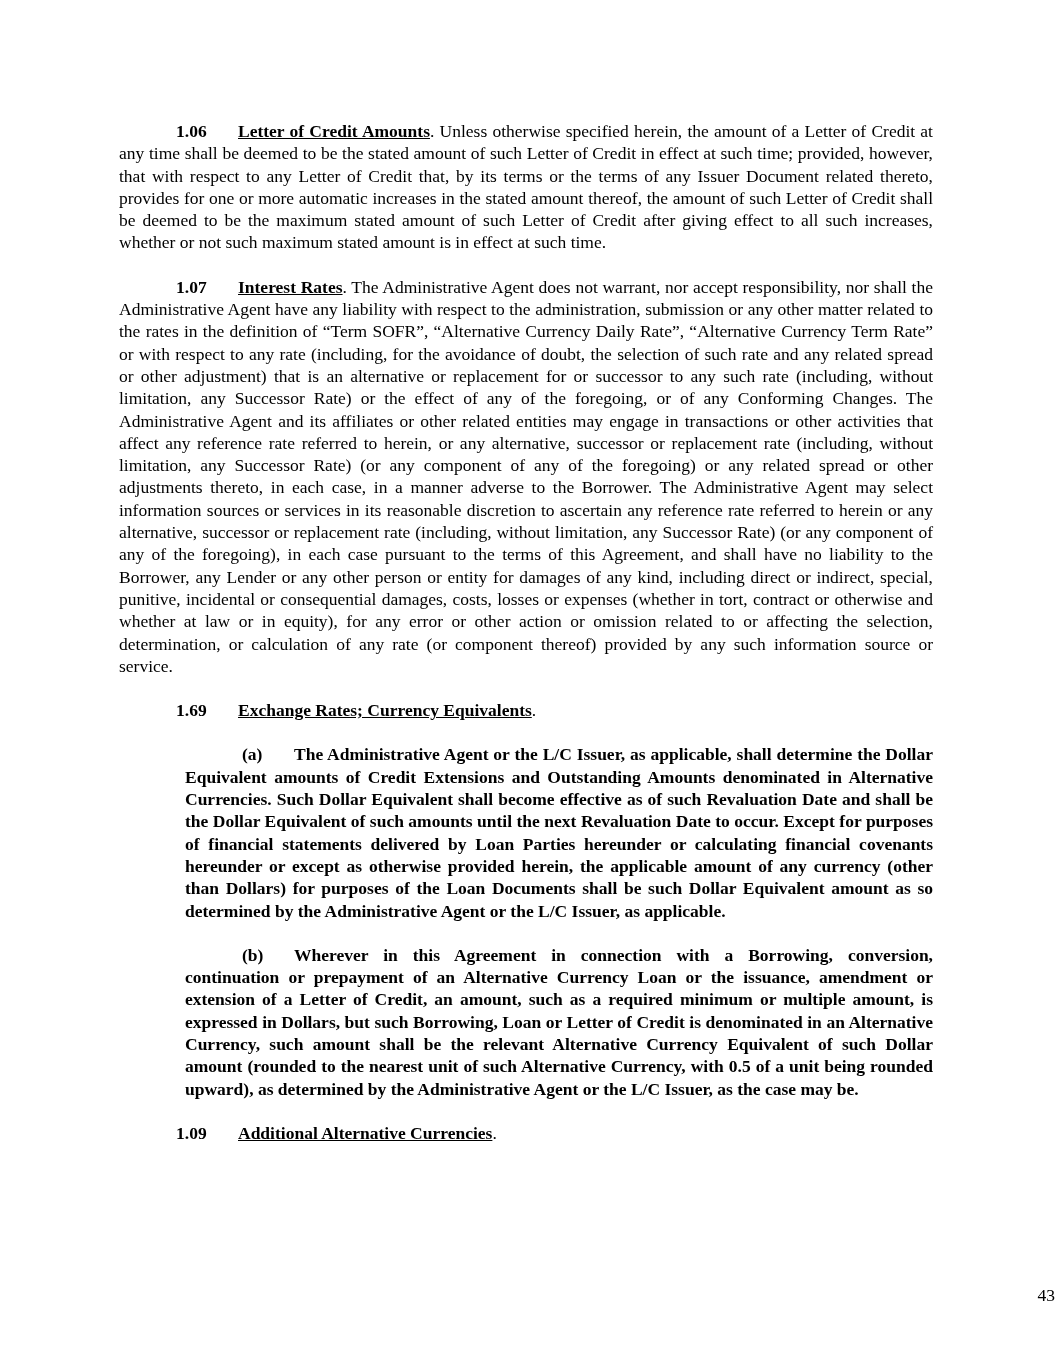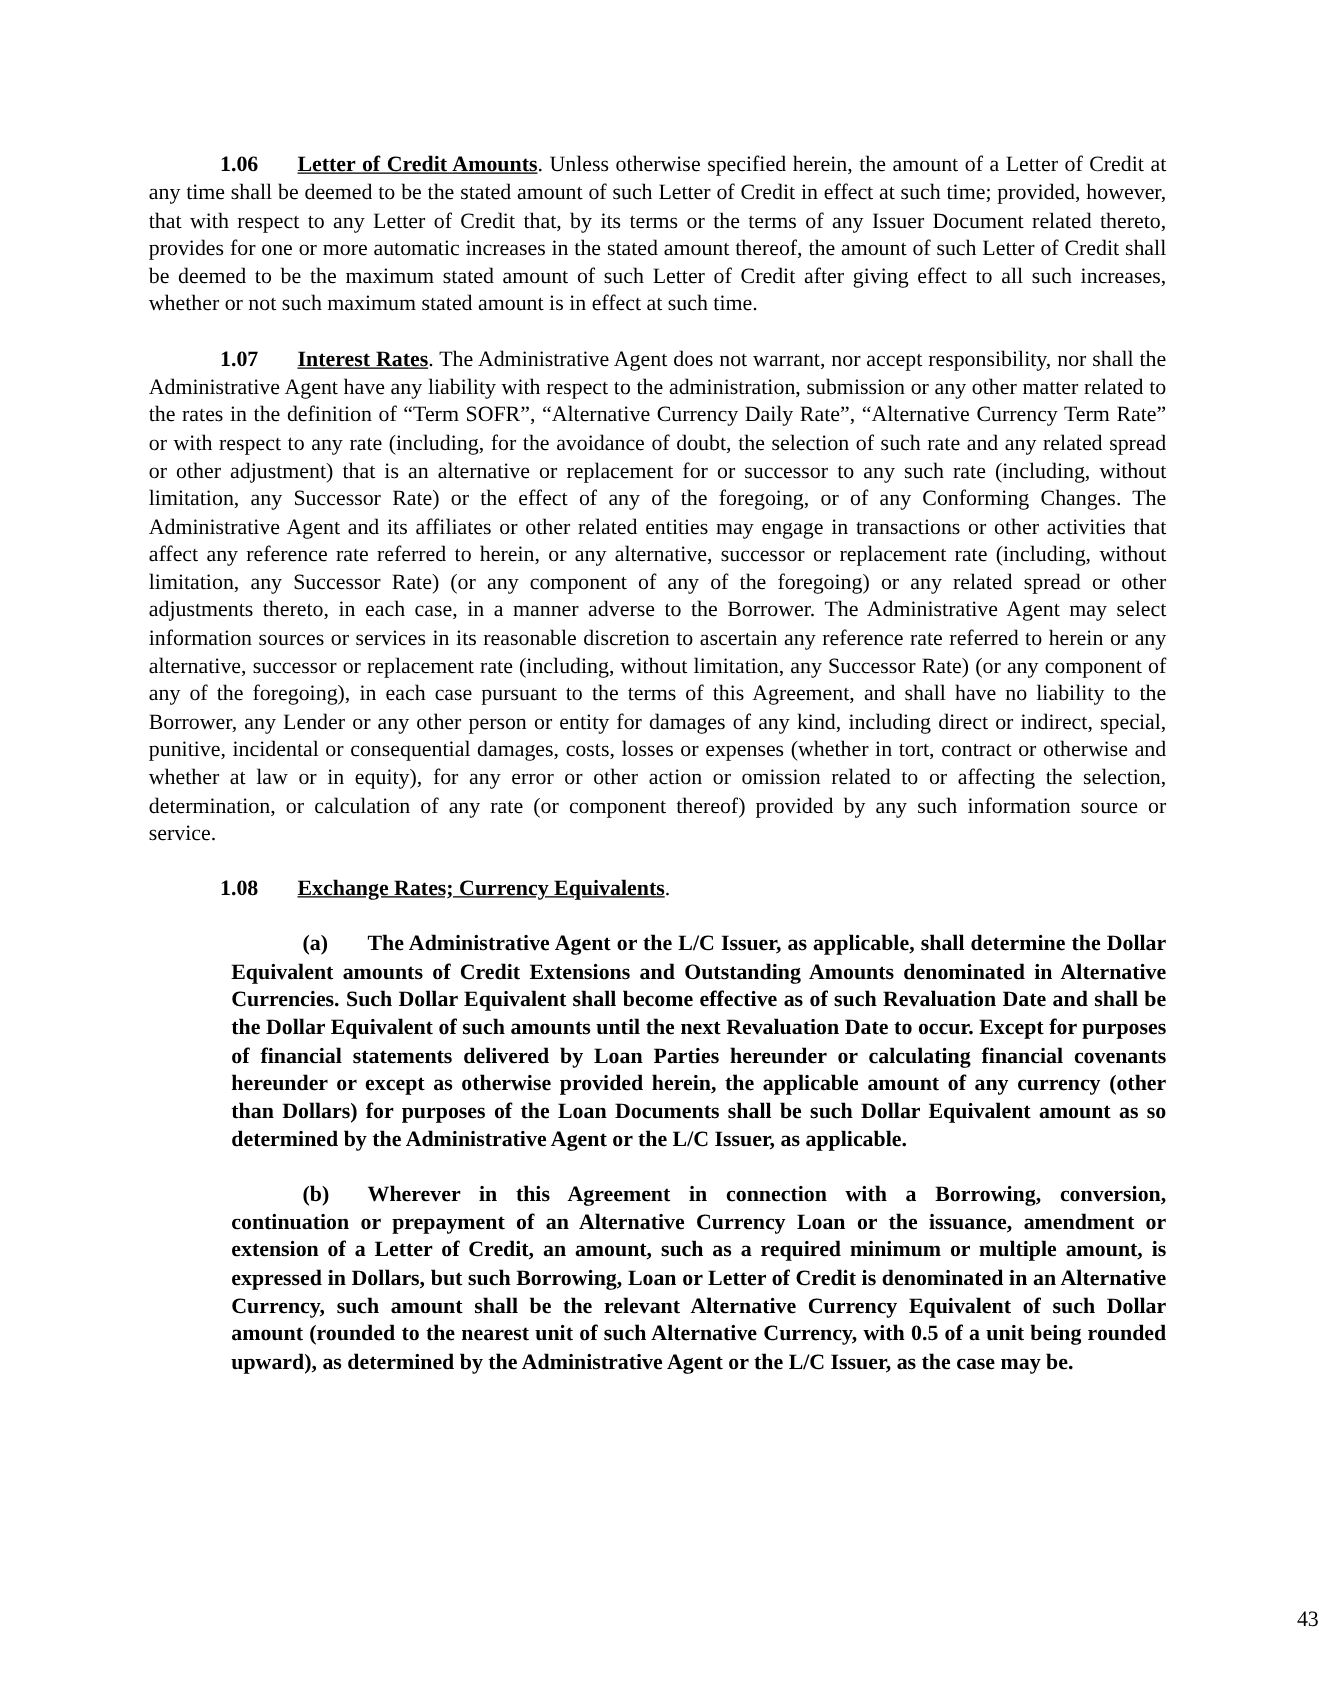--- a/index.html
+++ b/index.html
@@ -56,24 +56,25 @@
 </head>
 <body>
 
 <div class="page">
   <div class="content">
 
     <p class="para main"><span class="num">1.06</span><span class="title">Letter of Credit Amounts</span><span class="body-text">.  Unless otherwise specified herein, the amount of a Letter of Credit at any time shall be deemed to be  the stated amount of such Letter of Credit in effect at such time; provided, however, that with respect to any Letter of Credit that, by its terms or the terms of any Issuer Document related thereto, provides for one or more automatic increases in the stated amount thereof, the amount of such Letter of Credit shall be deemed to be  the maximum stated amount of such Letter of Credit after giving effect to all such increases, whether or not such maximum stated amount is in effect at such time.</span></p>
 
     <p class="para main"><span class="num">1.07</span><span class="title">Interest Rates</span><span class="body-text">.  The Administrative Agent does not warrant, nor accept responsibility, nor shall the Administrative Agent have any liability with respect to the administration, submission or any other matter related to the rates in the definition of “Term SOFR”, “Alternative Currency Daily Rate”, “Alternative Currency Term Rate” or with respect to any rate (including, for the avoidance of doubt, the selection of such rate and any related spread or other adjustment) that is an alternative or replacement for or successor to any such rate (including, without limitation, any Successor Rate) or the effect of any of the foregoing, or of any Conforming Changes.  The Administrative Agent and its affiliates or other related entities may engage in transactions or other activities that affect any reference rate referred to herein, or any alternative, successor or replacement rate (including, without limitation, any Successor Rate) (or any component of any of the foregoing) or any related spread or other adjustments thereto, in each case, in a manner adverse to the Borrower.  The Administrative Agent may select information sources or services in its reasonable discretion to ascertain any reference rate referred to herein or any alternative, successor or replacement rate (including, without limitation, any Successor Rate) (or any component of any of the foregoing), in each case pursuant to the terms of this Agreement, and shall have no liability to the Borrower, any Lender or any other person or entity for damages of any kind, including direct or indirect, special, punitive, incidental or consequential damages, costs, losses or expenses (whether in tort, contract or otherwise and whether at law or in equity), for any error or other action or omission related to or affecting the selection, determination, or calculation of any rate (or component thereof) provided by any such information source or service.</span></p>
 
-    <p class="para main"><span class="num">1.08</span><span class="title">Exchange Rates; Currency Equivalents</span><span class="body-text">.</span></p>
+    <p class="para main"><span class="num">1.69</span><span class="title">Exchange Rates; Currency Equivalents</span><span class="body-text">.</span></p>
 
     <p class="para sub"><span class="sub-label">(a)</span><span class="sub-text">The Administrative Agent or the L/C Issuer, as applicable, shall determine the Dollar Equivalent amounts of Credit Extensions and Outstanding Amounts denominated in Alternative Currencies. Such Dollar Equivalent shall become effective as of such Revaluation Date and shall be the Dollar Equivalent of such amounts until the next Revaluation Date to occur. Except for purposes of financial statements delivered by Loan Parties hereunder or calculating financial covenants hereunder or except as otherwise provided herein, the applicable amount of any currency (other than Dollars) for purposes of the Loan Documents shall be such Dollar Equivalent amount as so determined by the Administrative Agent or the L/C Issuer, as applicable.</span></p>
 
     <p class="para sub"><span class="sub-label">(b)</span><span class="sub-text">Wherever in this Agreement in connection with a Borrowing, conversion, continuation or prepayment of an Alternative Currency Loan or the issuance, amendment or extension of a Letter of Credit, an amount, such as a required minimum or multiple amount, is expressed in Dollars, but such Borrowing, Loan or Letter of Credit is denominated in an Alternative Currency, such amount shall be the relevant Alternative Currency Equivalent of such Dollar amount (rounded to the nearest unit of such Alternative Currency, with 0.5 of a unit being rounded upward), as determined by the Administrative Agent or the L/C Issuer, as the case may be.</span></p>
 
+    <p class="para main"><span class="num">1.09</span><span class="title">Additional Alternative Currencies</span><span class="body-text">.</span></p>
 
 
   </div>
 
   <div class="page-number">43</div>
 </div>
 
 </body></html>

